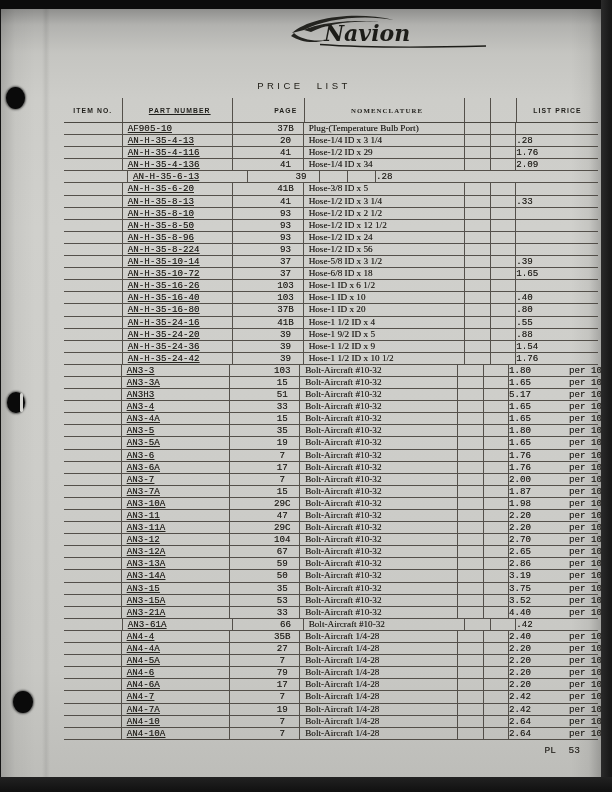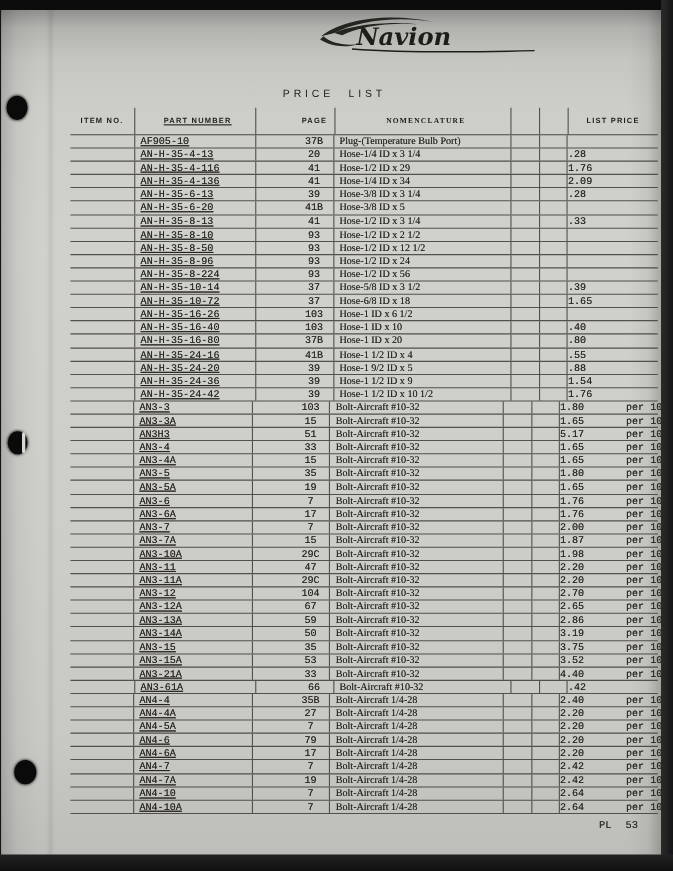--- a/index.html
+++ b/index.html
@@ -133,21 +133,20 @@
     <div class="td c-nomen">Hose-1/4 ID x 34</div>
     <div class="td c-b1"></div>
     <div class="td c-b2"></div>
     <div class="td c-price"><span class="amt">2.09</span><span class="sfx"></span></div>
   </div>
 
   <div class="tr">
     <div class="td c-item"></div>
     <div class="td c-part">AN-H-35-6-13</div>
     <div class="td c-page">39</div>
-    <div class="td c-nomen">Hose-3/8 ID x 3 1/4</div>
     <div class="td c-b1"></div>
     <div class="td c-b2"></div>
     <div class="td c-price"><span class="amt">.28</span><span class="sfx"></span></div>
   </div>
 
   <div class="tr">
     <div class="td c-item"></div>
     <div class="td c-part">AN-H-35-6-20</div>
     <div class="td c-page">41B</div>
     <div class="td c-nomen">Hose-3/8 ID x 5</div>

